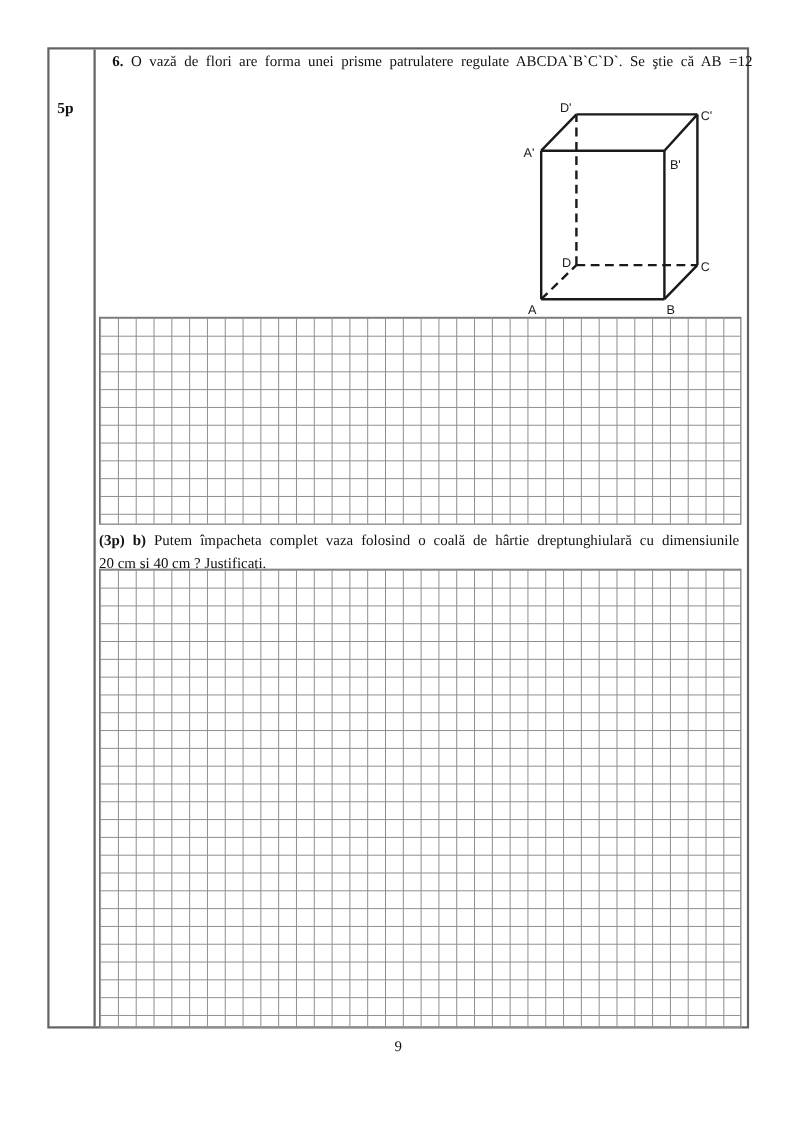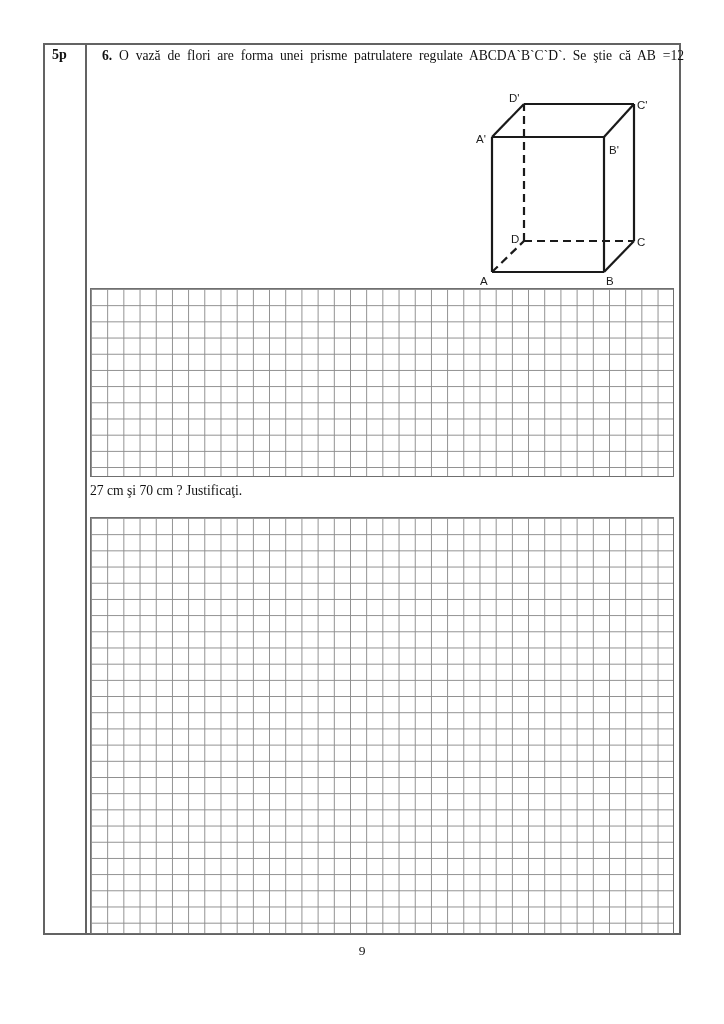--- a/index.html
+++ b/index.html
@@ -27,20 +27,21 @@
     top: 0;
     width: 42px;
     height: 100%;
     border-right: 2px solid #636363;
   }
   .points-label {
     display: block;
     padding: 2px 0 0 7px;
     font-weight: bold;
     font-size: 14px;
+    margin-top: 45px;
   }
   .para1 {
     position: absolute;
     left: 90px;
     top: 46px;
     width: 582px;
     font-size: 13.6px;
     line-height: 19.5px;
     margin-left: 12px;
   }
@@ -143,20 +144,21 @@
       <text class="vertex-label" x="18" y="58">A'</text>
       <text class="vertex-label" x="151" y="69">B'</text>
       <text class="vertex-label" x="179" y="24">C'</text>
       <text class="vertex-label" x="51" y="17">D'</text>
     </svg>
   </div>
 
   <div class="work-grid grid-a"></div>
 
   <div class="para-b">
-    <div>27 cm şi 70 cm ? Justificaţi.</div>
+    <div class="jline"><span class="bold">(3p) b)</span> <span>Putem împacheta complet vaza folosind o coală de hârtie dreptunghiulară cu dimensiunile</span></div>
+    <div>20 cm şi 40 cm ? Justificaţi.</div>
   </div>
 
   <div class="work-grid grid-b"></div>
 
   <div class="page-number">9</div>
 
 </div>
 
 </body></html>

